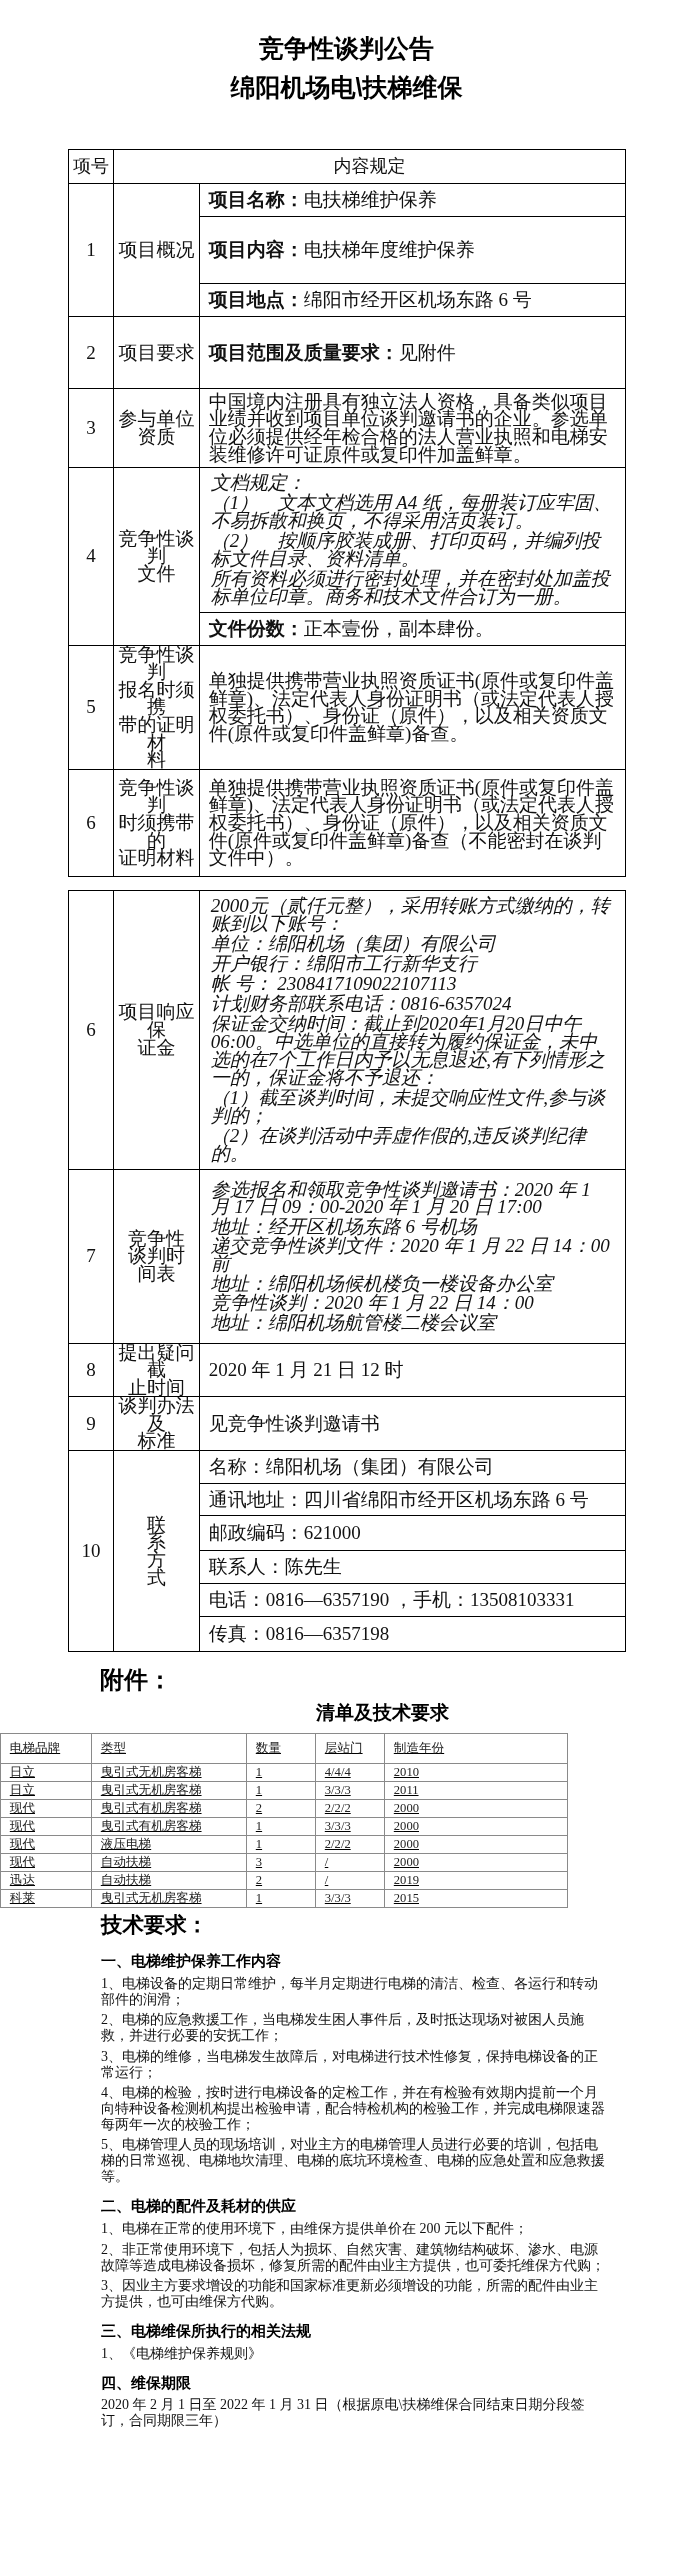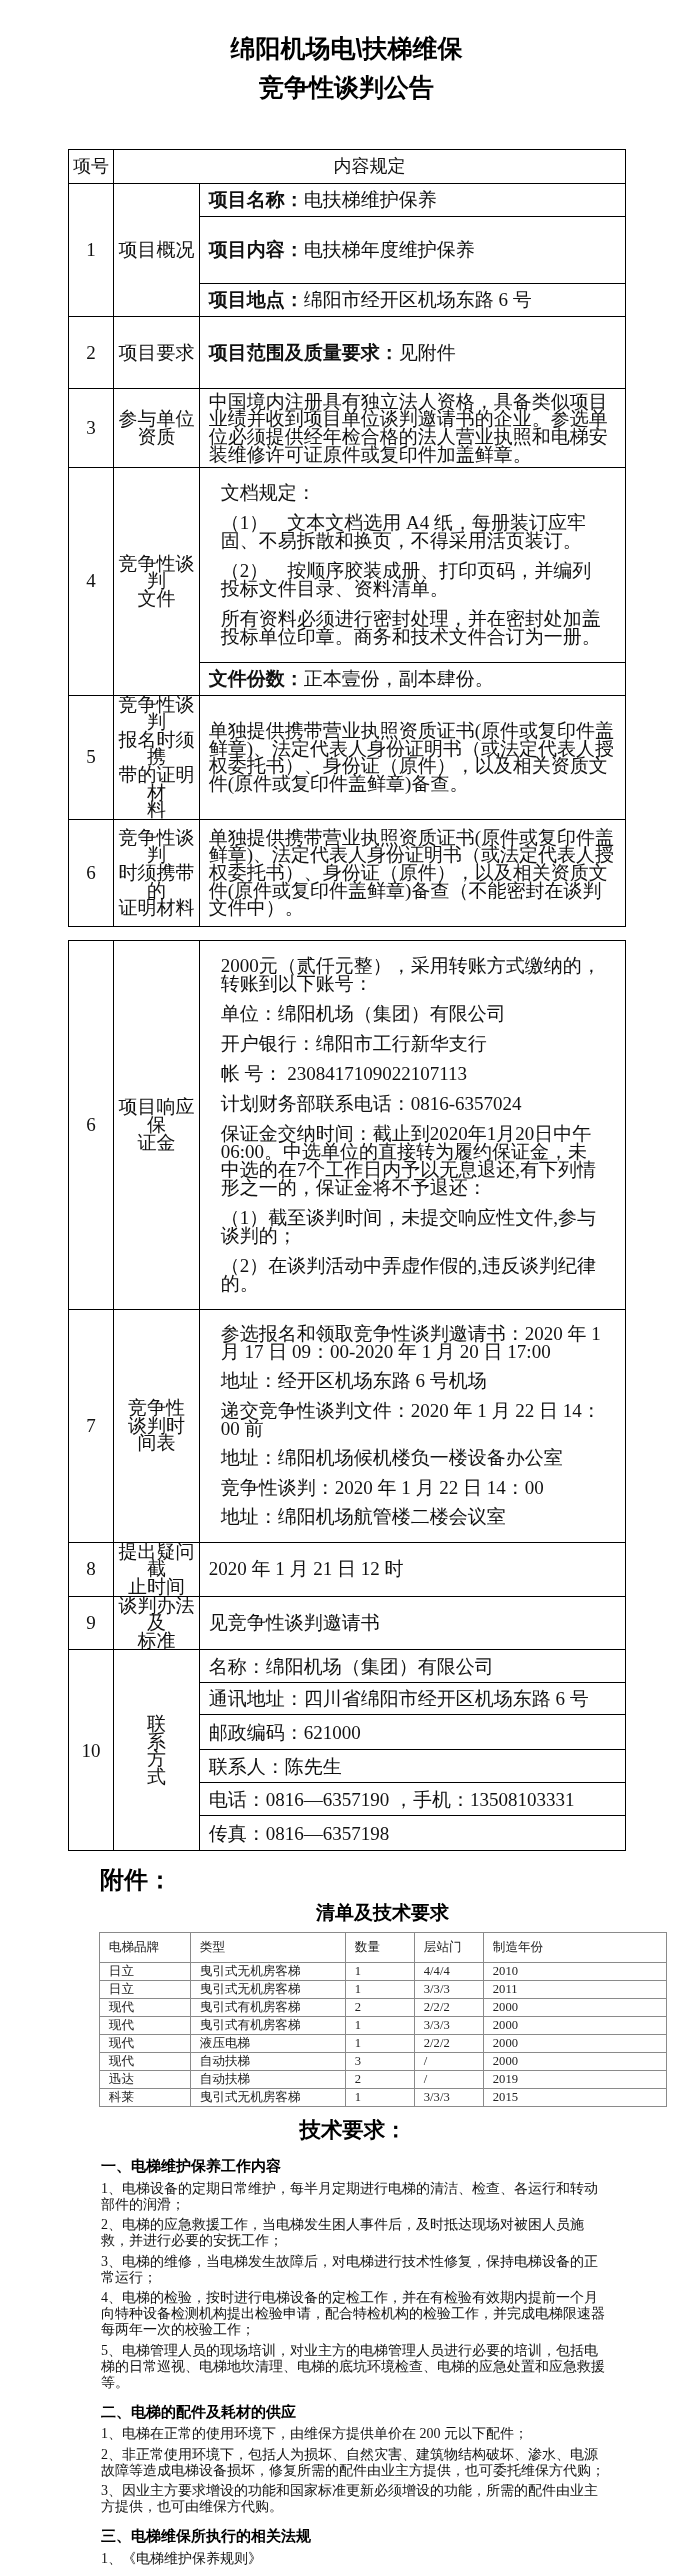--- a/index.html
+++ b/index.html
@@ -30,21 +30,21 @@
   table.mtable{border:1.3px solid #000;}
   tr.thick td{border-top:1.9px solid #000;}
   tr.mhead td{
     border-bottom:1.9px solid #000;
     font-family:"Liberation Sans","DejaVu Sans",sans-serif;
     font-size:18px;text-align:center;
   }
   td.cnum{text-align:center;}
   td.clabel{text-align:center;padding:0 3.8px;}
   td.ccontent{text-align:left;padding:3.8px 8.8px;}
-  td.ccontent p{margin:12px;padding:0;}
+  td.ccontent p{margin:2px;padding:0;font-style:italic;}
   .b{font-weight:bold;}
   .lines-tight p{line-height:18px;}
   .lines-loose p{margin:8.2px 0;}
   .label-spread3{line-height:45px;}
   .label-spread4{line-height:45px;}
   .label-tight{line-height:15px;}
   .gap-between-tables{height:13.2px;}
 
   
   tr.h54{height:34px;} tr.h53{height:33px;} tr.h77{height:67px;}
@@ -60,56 +60,57 @@
     font-family:"Liberation Sans","DejaVu Sans",sans-serif;
     font-weight:bold;font-size:24px;line-height:33px;
   }
   .attach-sub{
     width:567px;margin:3.8px 0 6.3px 99px;text-align:center;
     font-family:"Liberation Sans","DejaVu Sans",sans-serif;
     font-weight:bold;font-size:19px;line-height:26.5px;
   }
   table.etable{
     border-collapse:collapse;table-layout:fixed;
-    width:567px;margin-left:99px;
+    width:567px;
     border:1.3px solid #6e6e6e;
+    text-decoration:underline;
   }
   table.etable td{
     border:0.6px solid #8a8a8a;
     font-size:12.6px;color:#222;
     padding:0 8.8px;vertical-align:middle;text-align:left;
   }
   tr.ehead{height:30px;}
   tr.erow{height:14px;}
   td.etype-head{text-align:center;}
 
   
   .tech{width:504px;margin-left:101px;}
   .tech-heading{
-    margin-top:8px;text-align:center;
+    margin-top:2px;
     font-family:"Liberation Sans","DejaVu Sans",sans-serif;
     font-weight:bold;font-size:21.4px;line-height:30px;
   }
   .tech-section-title{
     margin:10px 0 3.8px 0;
     font-family:"Liberation Sans","DejaVu Sans",sans-serif;
     font-weight:bold;font-size:15px;line-height:21.4px;
   }
   .tech p.item{
     margin:4.4px 0;font-size:14px;line-height:16px;color:#111;
   }
 </style>
 </head>
 <body>
 
 <div class="page">
 
   <div class="doc-title">
+    <div>竞争性谈判公告</div>
     <div>绵阳机场电\扶梯维保</div>
-    <div>竞争性谈判公告</div>
   </div>
 
   <table class="mtable" style="margin-top:42px;">
     <colgroup>
         <col style="width:45px">
         <col style="width:86px">
         <col style="width:426px">
       </colgroup>
     <tbody>
         <tr class="mhead h54">

